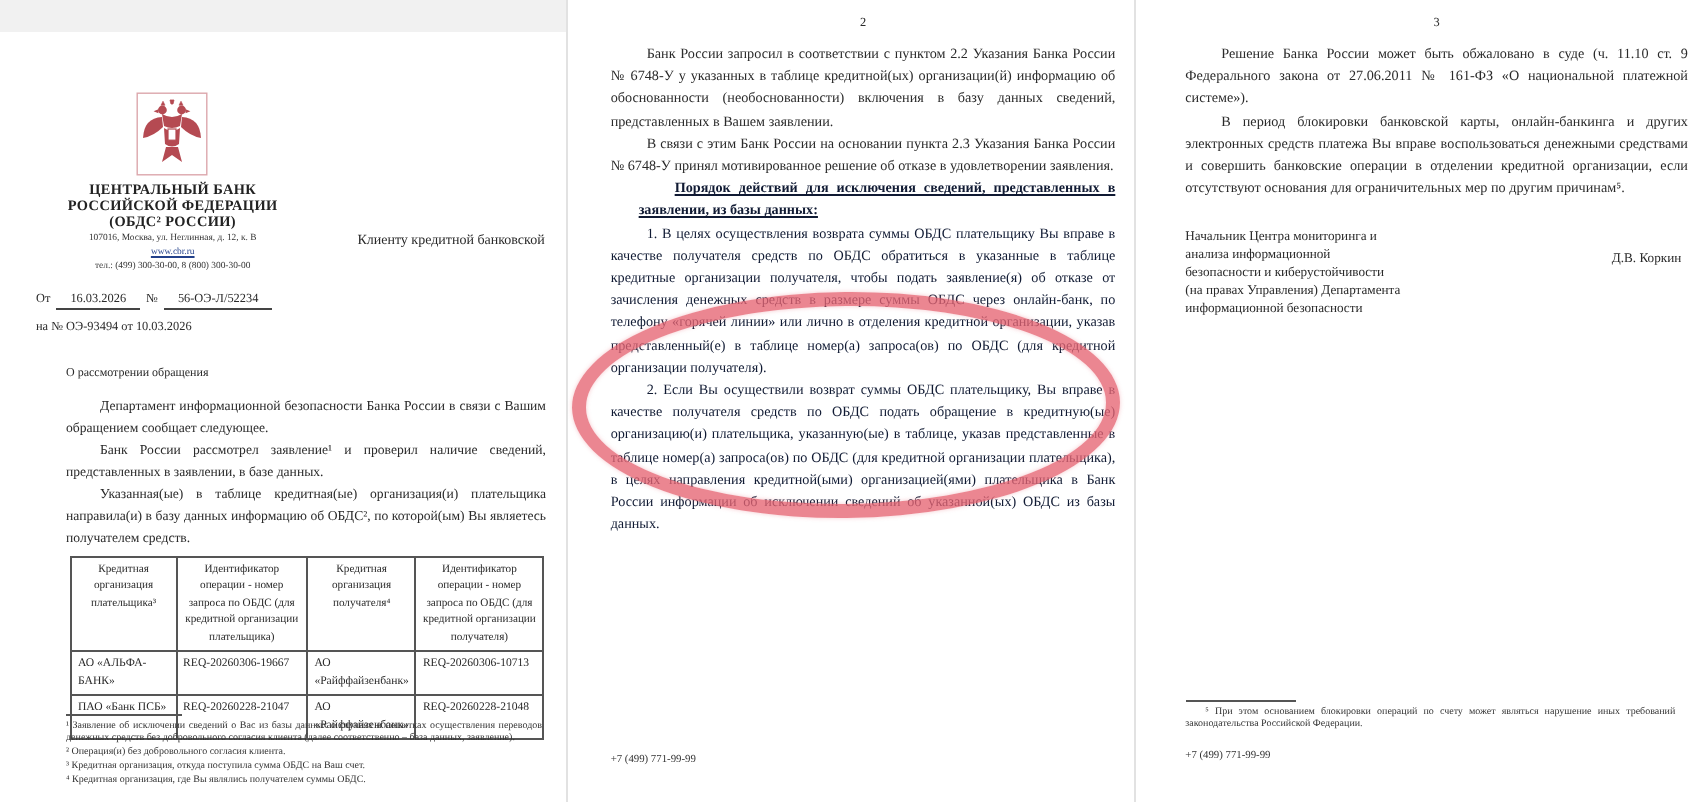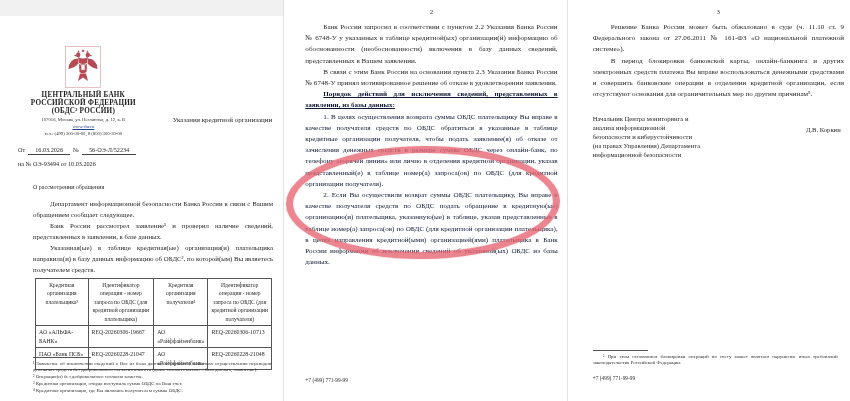--- a/index.html
+++ b/index.html
@@ -32,21 +32,21 @@
   .fn-rule { width:58px; border-top:.8px solid #555; margin-bottom:3px; }
   .fn { font-size:5px; line-height:6.6px; text-align:justify; color:#333; }
   .fn + .fn { margin-top:.5px; }
 
   
   #p2 { padding:8px 9px 0 21px; }
   #p3 { padding:8px 6px 0 25px; }
   .pageno { text-align:center; font-size:6.2px; margin-bottom:7px; }
   .flow p { font-size:7.1px; line-height:11.2px; text-align:justify; text-indent:18px; }
   .flow p.bold { font-weight:normal; color:#101a33; }
-  .flow p.head { font-weight:bold; text-decoration:underline; color:#101a33; }
+  .flow p.head { font-weight:bold; text-decoration:underline; color:#101a33;margin-left:14px; }
   .footer-phone { position:absolute; left:21px; bottom:18px; font-size:5.4px; color:#333; }
   #p3 .footer-phone { left:25px; bottom:20px; }
 
   
   .sig { display:flex; margin-top:14px; width:248px; }
   .sig-pos { font-size:6.6px; line-height:9px; width:150px; }
   .sig-name { margin-left:auto; font-size:6.6px; align-self:center; padding-bottom:14px; white-space:nowrap; }
   .fn-block3 { position:absolute; left:25px; bottom:34px; width:245px; }
   .fn-block3 .fn-rule { width:55px; }
   .fn3 { font-size:5px; line-height:6.6px; text-align:justify; color:#333; text-indent:10px; }
@@ -90,21 +90,21 @@
           <div>(ОБДС² РОССИИ)</div>
         </div>
         <div class="addr">107016, Москва, ул. Неглинная, д. 12, к. В</div>
         <div class="addr link">www.cbr.ru</div>
         <div class="addr">тел.: (499) 300-30-00, 8 (800) 300-30-00</div>
         <div class="dateline">
           <span>От</span><span class="ul">16.03.2026</span><span>№</span><span class="ul">56-ОЭ-Л/52234</span>
         </div>
         <div class="refline">на № ОЭ-93494 от 10.03.2026</div>
       </div>
-      <div class="addressee">Указания кредитной организации</div>
+      <div class="addressee">Клиенту кредитной банковской</div>
     </div>
 
     <div class="subject">О рассмотрении обращения</div>
 
     <div class="p1-body">
       <p>Департамент информационной безопасности Банка России в связи с Вашим обращением сообщает следующее.</p>
       <p>Банк России рассмотрел заявление¹ и проверил наличие сведений, представленных в заявлении, в базе данных.</p>
       <p>Указанная(ые) в таблице кредитная(ые) организация(и) плательщика направила(и) в базу данных информацию об ОБДС², по которой(ым) Вы являетесь получателем средств.</p>
 
       <table class="doc-table">

